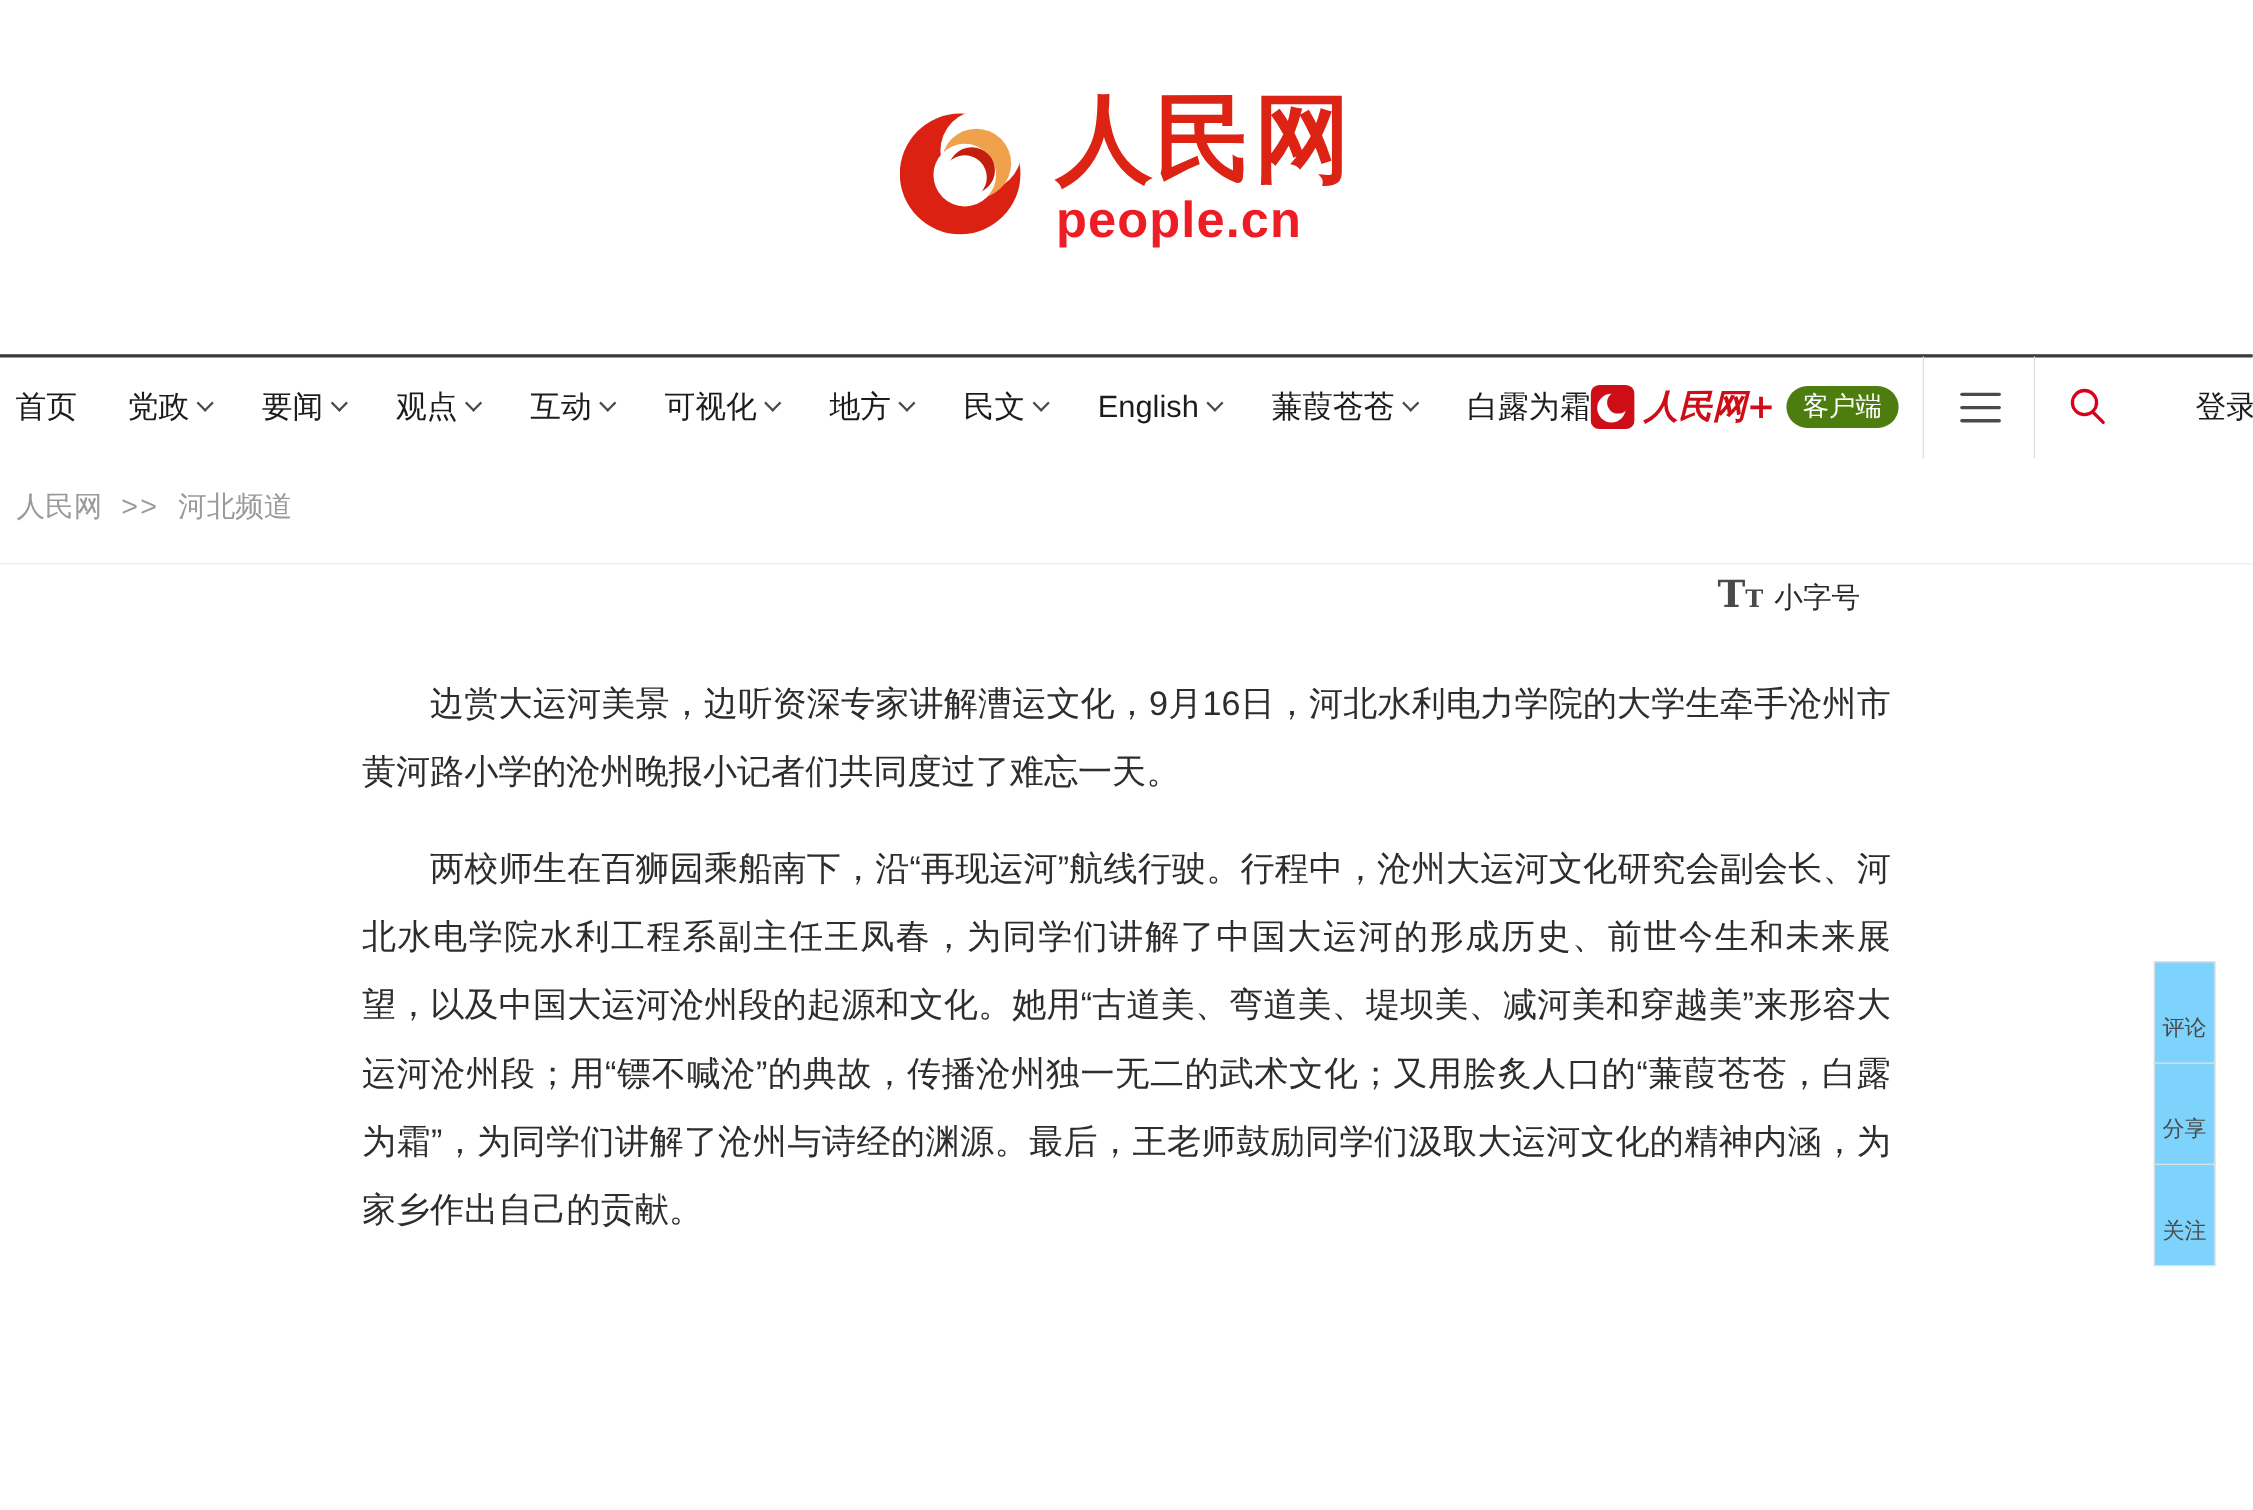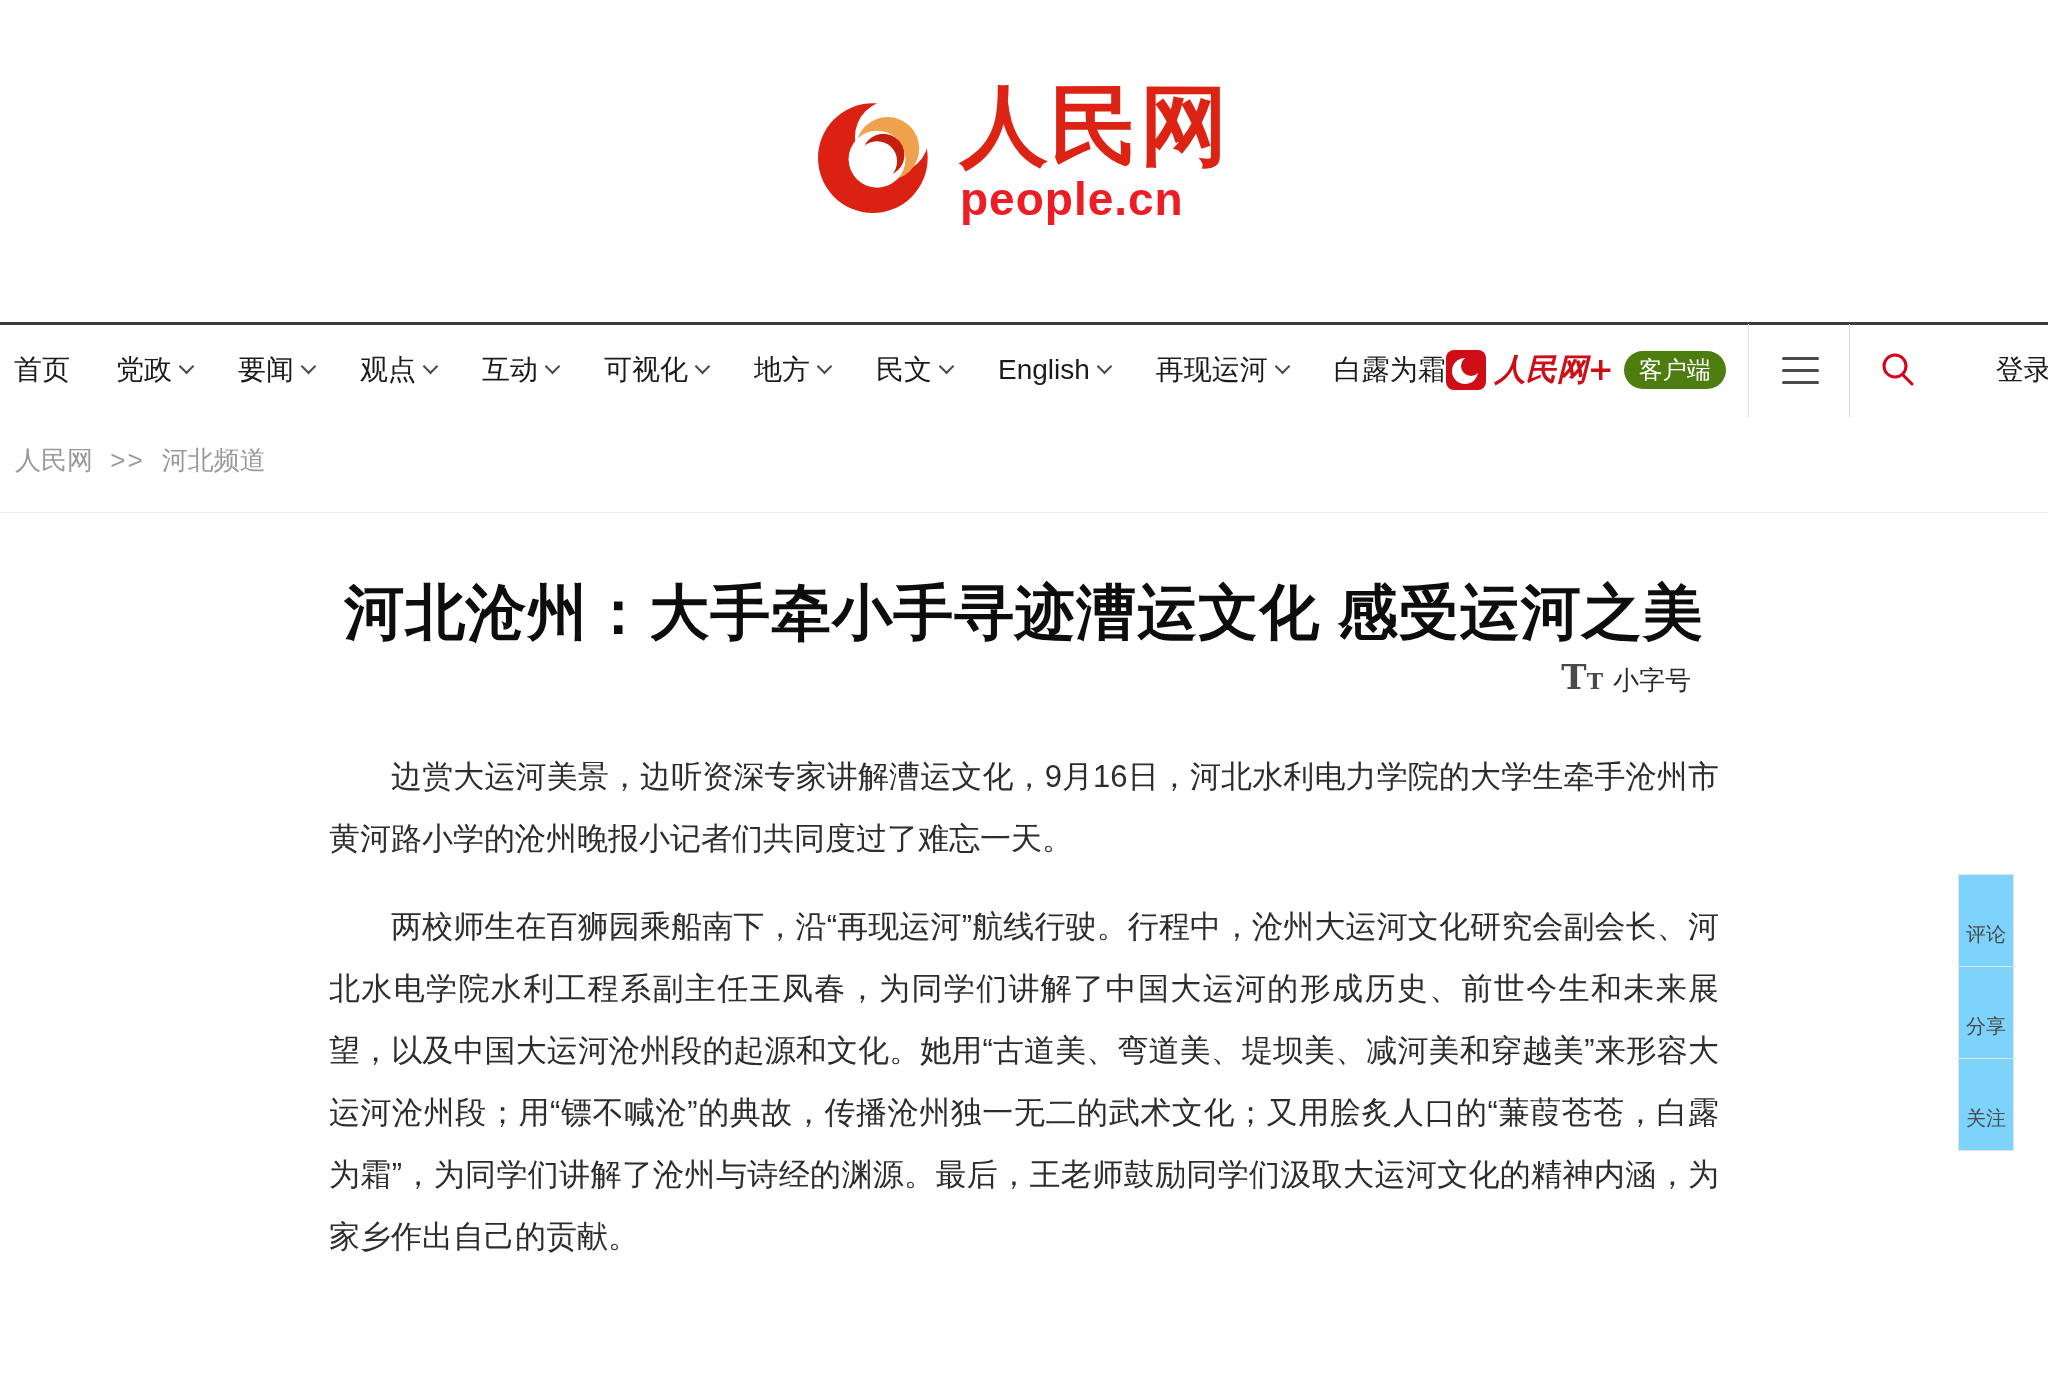--- a/index.html
+++ b/index.html
@@ -134,21 +134,21 @@
     </div>
     <div class="nav-item">
       <span>民文</span>
       <i class="chev"></i>
     </div>
     <div class="nav-item">
       <span>English</span>
       <i class="chev"></i>
     </div>
     <div class="nav-item">
-      <span>再现运河</span>
+      <span>蒹葭苍苍</span>
       <i class="chev"></i>
     </div>
     <div class="nav-item">
       <span>白露为霜</span>
     </div>
   </div>
 
   <div class="nav-right">
     <div class="app-badge">
       <svg width="40" height="40" viewBox="0 0 40 40">
@@ -176,21 +176,20 @@
   </div>
 </div>
 
 <div class="breadcrumb">
   <span class="bc-link">人民网</span>
   <span class="bc-sep">&gt;&gt;</span>
   <span class="bc-link">河北频道</span>
 </div>
 
 <div class="article">
-  <h1 class="article-title">河北沧州：大手牵小手寻迹漕运文化 感受运河之美</h1>
 
 
   <div class="font-tool">
     <span class="t-big">T</span><span class="t-small">T</span><span>小字号</span>
   </div>
 
   <div class="body-text">
     <p>边赏大运河美景，边听资深专家讲解漕运文化，9月16日，河北水利电力学院的大学生牵手沧州市黄河路小学的沧州晚报小记者们共同度过了难忘一天。</p>
     <p>两校师生在百狮园乘船南下，沿“再现运河”航线行驶。行程中，沧州大运河文化研究会副会长、河北水电学院水利工程系副主任王凤春，为同学们讲解了中国大运河的形成历史、前世今生和未来展望，以及中国大运河沧州段的起源和文化。她用“古道美、弯道美、堤坝美、减河美和穿越美”来形容大运河沧州段；用“镖不喊沧”的典故，传播沧州独一无二的武术文化；又用脍炙人口的“蒹葭苍苍，白露为霜”，为同学们讲解了沧州与诗经的渊源。最后，王老师鼓励同学们汲取大运河文化的精神内涵，为家乡作出自己的贡献。</p>
   </div>

